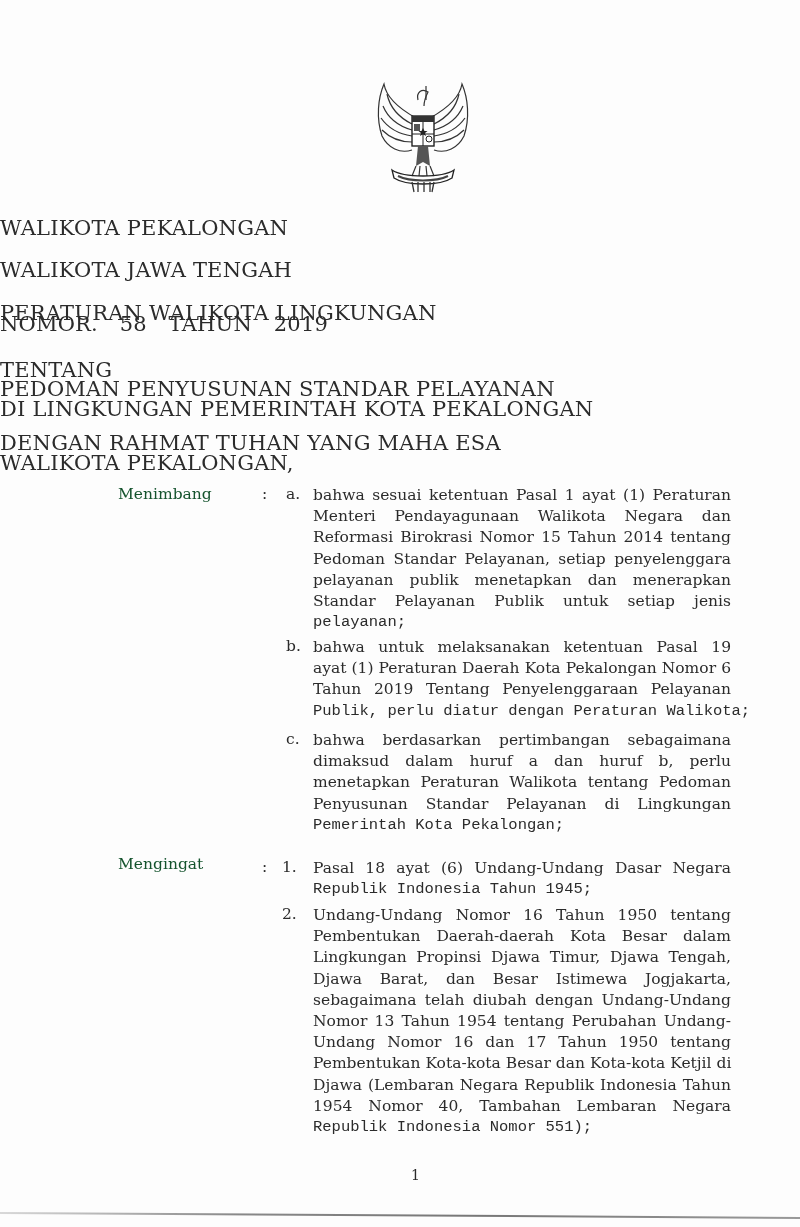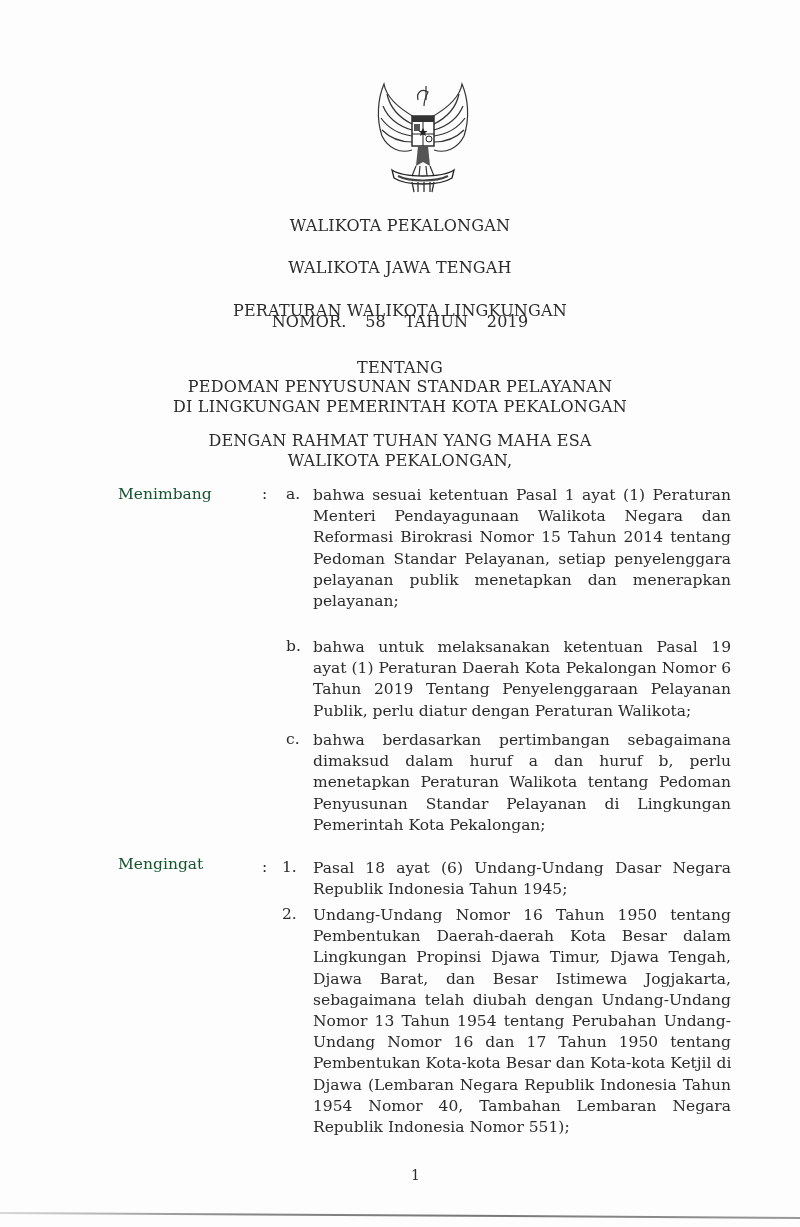--- a/index.html
+++ b/index.html
@@ -3,34 +3,34 @@
 <meta charset="utf-8">
 <style>
   html, body { margin: 0; padding: 0; }
   body {
     width: 800px; height: 1227px; background: #fdfdfd; position: relative; overflow: hidden;
     font-family: "DejaVu Serif", "Liberation Serif", serif; color: #2a2a2a;
   }
   .page { position: absolute; left: 0; top: 0; width: 800px; height: 1227px; }
   .emblem { position: absolute; left: 368px; top: 78px; width: 110px; height: 118px; }
   .center-line {
-    position: absolute; left: 0; width: 800px; text-align: center;
-    font-size: 16px; letter-spacing: 0.2px; color: #2b2b2b;
+    position: absolute; left: 0; width: 800px; text-align: left;
+    font-size: 21px; letter-spacing: 0.2px; color: #2b2b2b;
   }
   .section-label {
     position: absolute; left: 118px; font-size: 15.5px; color: #14532d;
   }
   .colon { position: absolute; left: 262px; font-size: 15.5px; }
   .marker { position: absolute; font-size: 15.5px; color: #2b2b2b; }
   .para {
     position: absolute; left: 313px; width: 418px; font-size: 15.5px; line-height: 21.2px;
     text-align: justify; color: #2b2b2b;
   }
   .para .ln { display: block; text-align: justify; text-align-last: justify; white-space: nowrap; }
-  .para .ln.last { text-align-last: left; }
+  .para .ln.last { text-align-last: left; font-family: Liberation Mono, monospace; }
   .pagenum { position: absolute; left: 411px; top: 1167px; font-size: 14px; }
   .bottom-rule {
     position: absolute; left: 0; top: 1212px; width: 800px; height: 2px;
     background: linear-gradient(90deg, #d8d8d8 0%, #888 30%, #777 60%, #999 100%);
     transform: rotate(0.35deg); transform-origin: left;
   }
 </style>
 </head>
 <body>
 
@@ -85,20 +85,21 @@
   <div class="section-label" style="top:485px">Menimbang</div>
   <div class="colon" style="top:485px">:</div>
 
   <div class="marker" style="left:286px; top:485px">a.</div>
   <div class="para" style="top:485px">
     <span class="ln">bahwa sesuai ketentuan Pasal 1 ayat (1) Peraturan</span>
     <span class="ln">Menteri Pendayagunaan Walikota Negara dan</span>
     <span class="ln">Reformasi Birokrasi Nomor 15 Tahun 2014 tentang</span>
     <span class="ln">Pedoman Standar Pelayanan, setiap penyelenggara</span>
     <span class="ln">pelayanan publik menetapkan dan menerapkan</span>
+    <span class="ln">Standar Pelayanan Publik untuk setiap jenis</span>
     <span class="ln last">pelayanan;</span>
   </div>
 
   <div class="marker" style="left:286px; top:637px">b.</div>
   <div class="para" style="top:637px">
     <span class="ln">bahwa untuk melaksanakan ketentuan Pasal 19</span>
     <span class="ln">ayat (1) Peraturan Daerah Kota Pekalongan Nomor 6</span>
     <span class="ln">Tahun 2019 Tentang Penyelenggaraan Pelayanan</span>
     <span class="ln last">Publik, perlu diatur dengan Peraturan Walikota;</span>
   </div>

